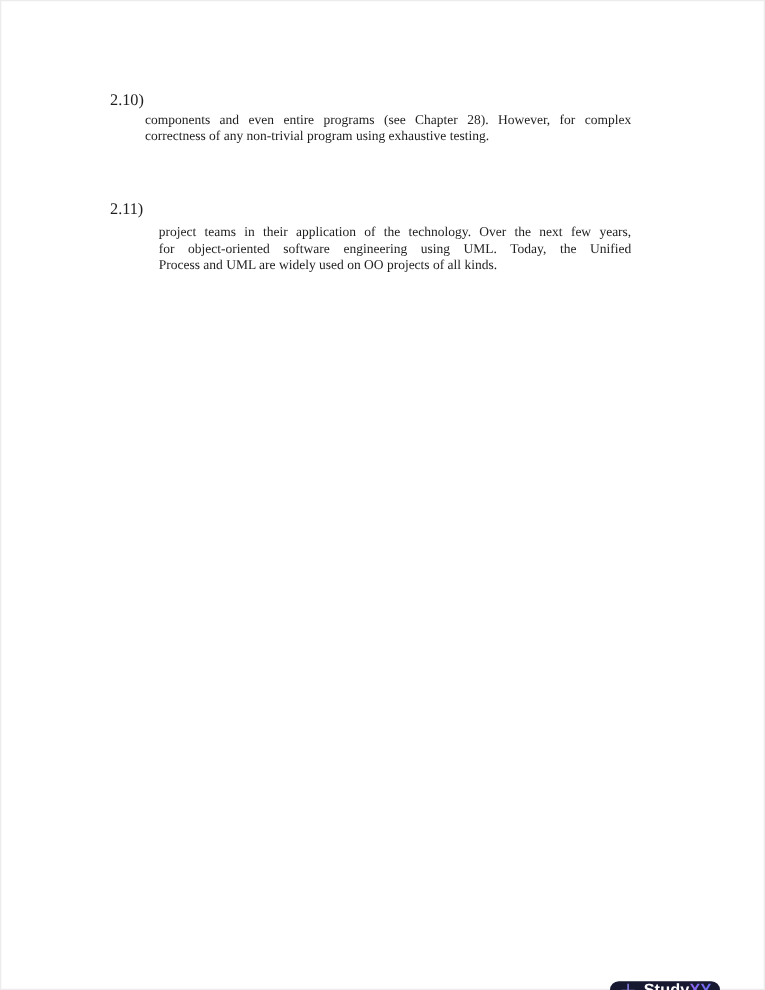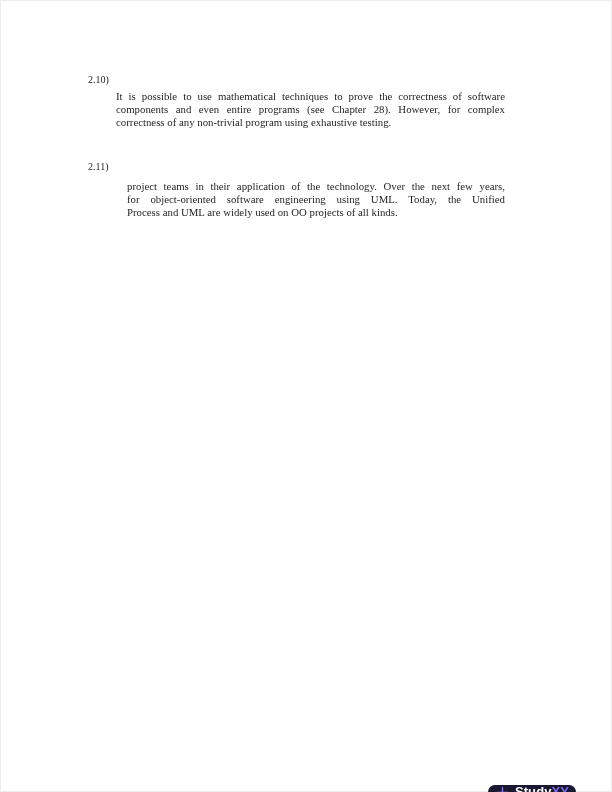--- a/index.html
+++ b/index.html
@@ -11,21 +11,21 @@
   }
   .page {
     position: absolute; left: 0; top: 0;
     width: 612px; height: 792px;
     background: var(--page-bg, #ffffff);
     box-shadow: inset 0 0 0 1px #ececec;
     color: var(--text, #1f1f1f);
   }
   .answer-number {
     position: absolute;
-    font-size: 10px;
+    font-size: 13px;
     line-height: 13px;
     white-space: nowrap;
   }
   .answer-number.n1 { left: 88px; top: 73px; }
   .answer-number.n2 { left: 88px; top: 160px; }
   .answer-paragraph { position: absolute; }
   .answer-paragraph.p1 { left: 116px; top: 90px;  width: 389px; }
   .answer-paragraph.p2 { left: 127px; top: 180px; width: 378px; }
   .text-line {
     font-size: 10.8px;
@@ -57,21 +57,20 @@
   }
 </style>
 </head>
 <body>
 
 <div class="page">
 
   <div class="answer-section">
     <div class="answer-number n1">2.10)</div>
     <div class="answer-paragraph p1">
-        <div class="text-line">It is possible to use mathematical techniques to prove the correctness of software</div>
         <div class="text-line">components and even entire programs (see Chapter 28). However, for complex</div>
         <div class="text-line last">correctness of any non-trivial program using exhaustive testing.</div>
       </div>
   </div>
 
   <div class="answer-section">
     <div class="answer-number n2">2.11)</div>
     <div class="answer-paragraph p2">
         <div class="text-line">project teams in their application of the technology. Over the next few years,</div>
         <div class="text-line">for object-oriented software engineering using UML. Today, the Unified</div>

